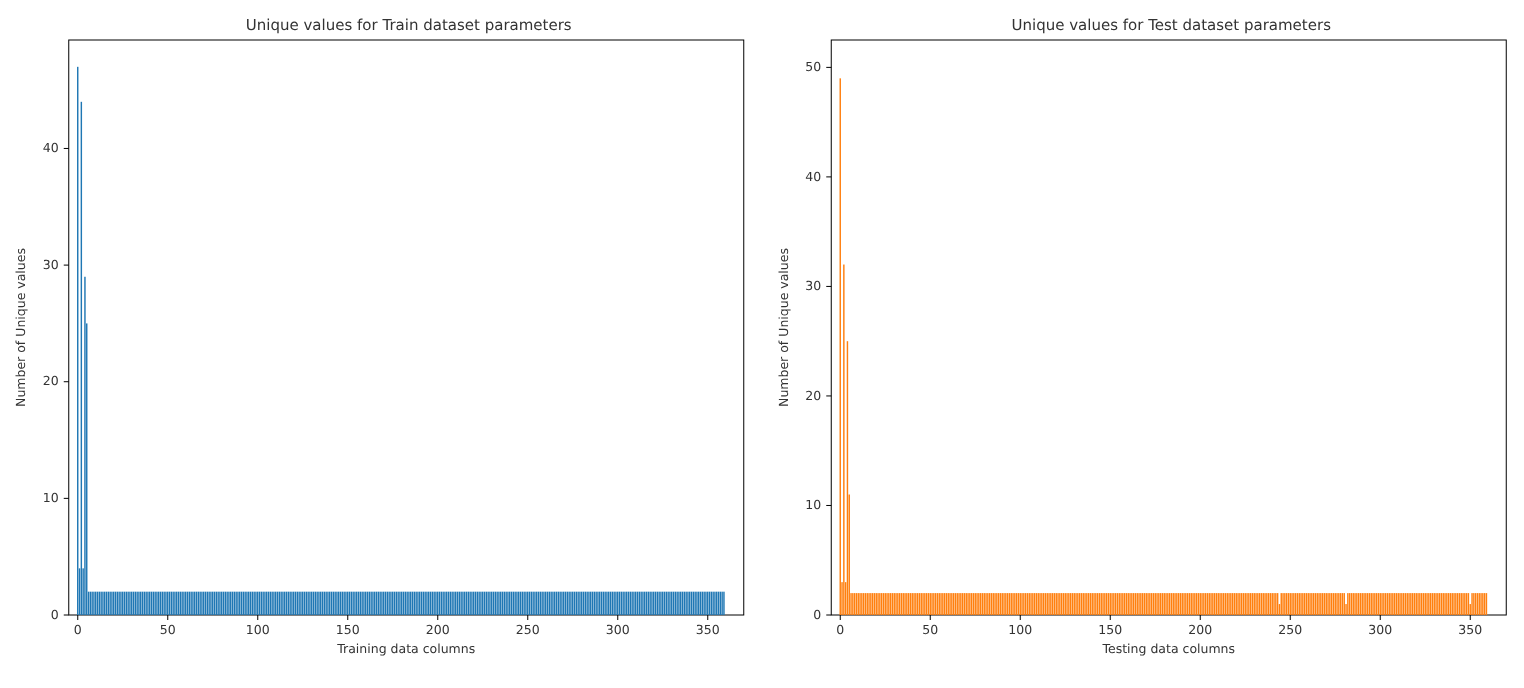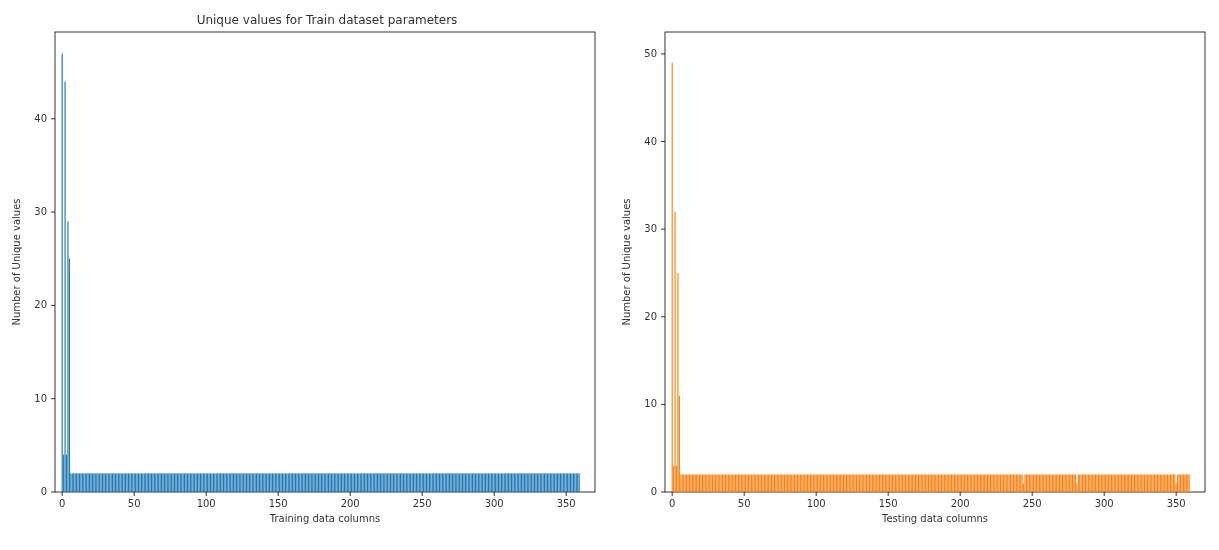--- a/index.html
+++ b/index.html
@@ -445,20 +445,21 @@
         <text x="-8" y="276.38742393509125" text-anchor="end" class="tick-text">20</text>
         <line x1="0" y1="180.0811359026369" x2="-4" y2="180.0811359026369" class="tick-line"></line>
         <text x="-8" y="183.0811359026369" text-anchor="end" class="tick-text">30</text>
         <line x1="0" y1="86.7748478701825" x2="-4" y2="86.7748478701825" class="tick-line"></line>
         <text x="-8" y="89.7748478701825" text-anchor="end" class="tick-text">40</text>
         <text x="270" y="490" text-anchor="middle" class="xlabel">Training data columns</text>
         <text x="0" y="0" class="ylabel" transform="translate(-35,230) rotate(-90)">Number of Unique values</text>
       </svg>
   </div>
   <div class="subplot right">
+    <div class="title">Unique values for Test dataset parameters</div>
     <svg class="plot">
         <rect x="0" y="0" width="540" height="460" class="axis-line"></rect>
         <rect x="6.62" y="30.67" width="1.15" height="429.33" fill="#ff7f0e"></rect>
         <rect x="8.06" y="433.71" width="1.15" height="26.29" fill="#ff7f0e"></rect>
         <rect x="9.50" y="179.62" width="1.15" height="280.38" fill="#ff7f0e"></rect>
         <rect x="10.94" y="433.71" width="1.15" height="26.29" fill="#ff7f0e"></rect>
         <rect x="12.38" y="240.95" width="1.15" height="219.05" fill="#ff7f0e"></rect>
         <rect x="13.82" y="363.62" width="1.15" height="96.38" fill="#ff7f0e"></rect>
         <rect x="15.26" y="442.48" width="1.15" height="17.52" fill="#ff7f0e"></rect>
         <rect x="16.70" y="442.48" width="1.15" height="17.52" fill="#ff7f0e"></rect>

